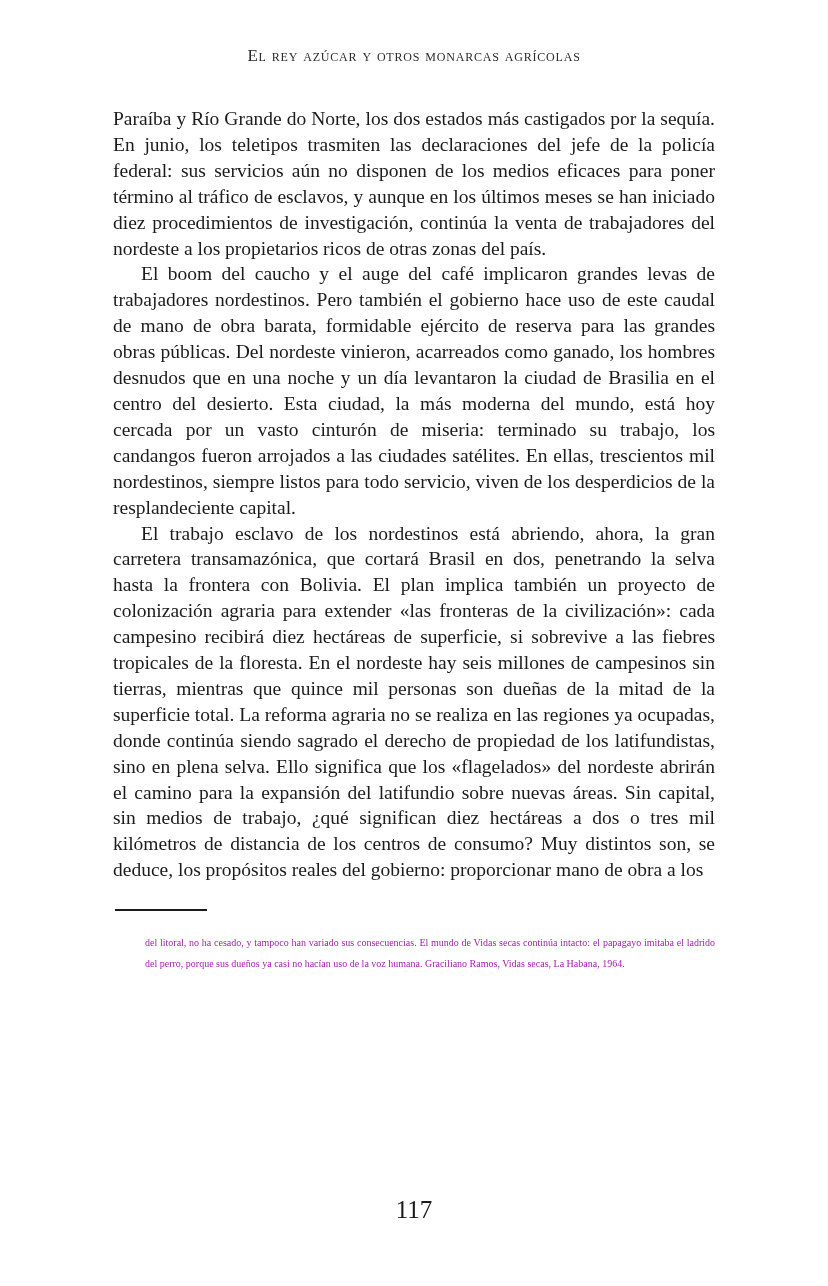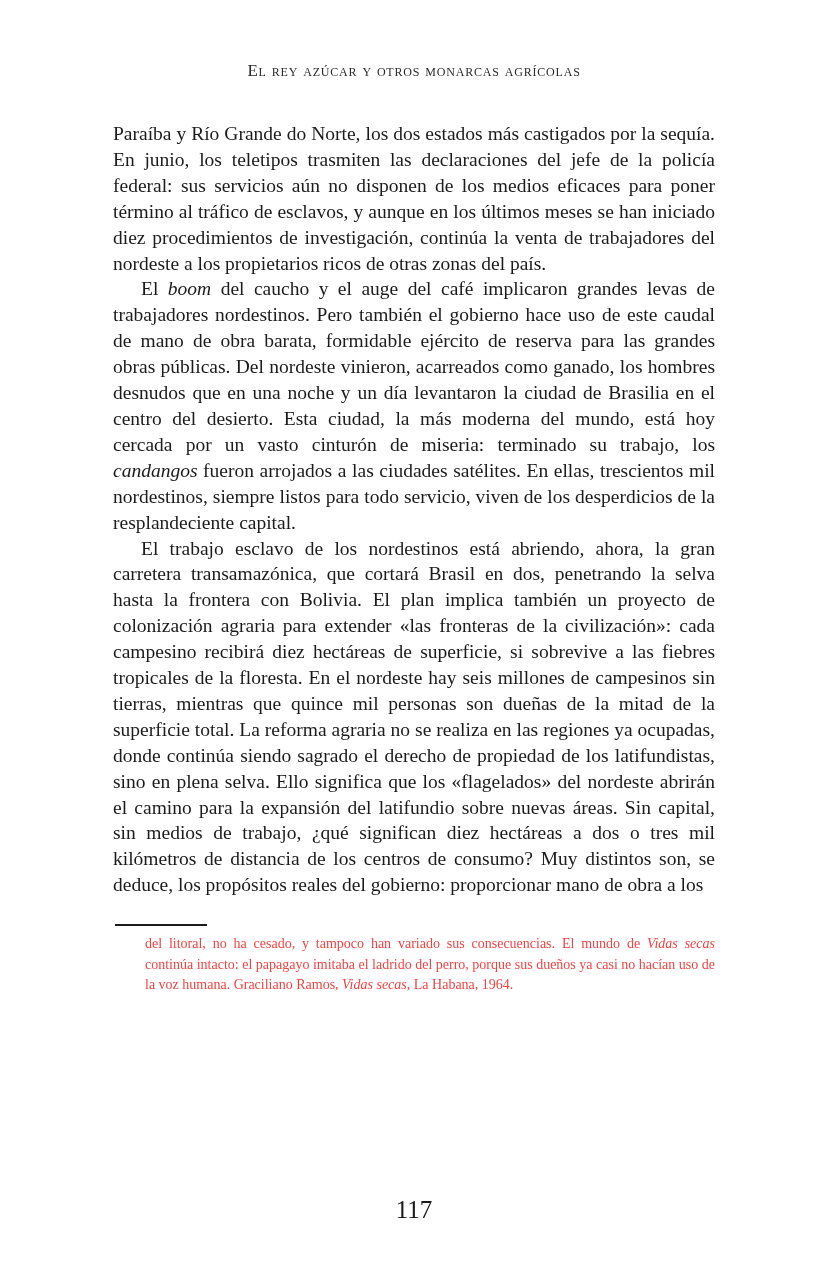--- a/index.html
+++ b/index.html
@@ -8,59 +8,59 @@
     width: 828px;
     height: 1286px;
     position: relative;
     font-family: "Liberation Serif", "DejaVu Serif", serif;
     color: #1b1b1b;
     overflow: hidden;
   }
   .page {
     position: absolute;
     inset: 0;
-    padding: 61px 113px 0 113px;
+    padding: 46px 113px 0 113px;
   }
   .running-header {
     text-align: center;
     font-size: 17px;
     letter-spacing: 0.8px;
     font-variant: small-caps;
     color: #2b2b2b;
     margin-bottom: 40px;
   }
   .body-text {
     font-size: 19.5px;
     line-height: 25.9px;
     text-align: justify;
     text-justify: inter-word;
     hyphens: auto;
     -webkit-hyphens: auto;
     color: #1b1b1b;
   }
   .para { text-indent: 28px; }
   .para.no-indent { text-indent: 0; }
-  .italic { font-style: italic; }
+  .italic { }
   .footnote-rule {
     width: 92px;
     height: 2px;
     background: #1b1b1b;
     margin-top: 26px;
     margin-left: 2px;
   }
   .footnote {
-    margin-top: 8px;
+    margin-top: 22px;
     margin-left: 32px;
     width: 570px;
-    font-size: 14px;
+    font-size: 10px;
     line-height: 20.6px;
     text-align: justify;
     hyphens: auto;
     -webkit-hyphens: auto;
-    color: #ef4444;
+    color: #a21caf;
   }
   .page-number {
     position: absolute;
     left: 0;
     right: 0;
     top: 1196px;
     text-align: center;
     font-size: 25px;
     color: #1b1b1b;
   }

